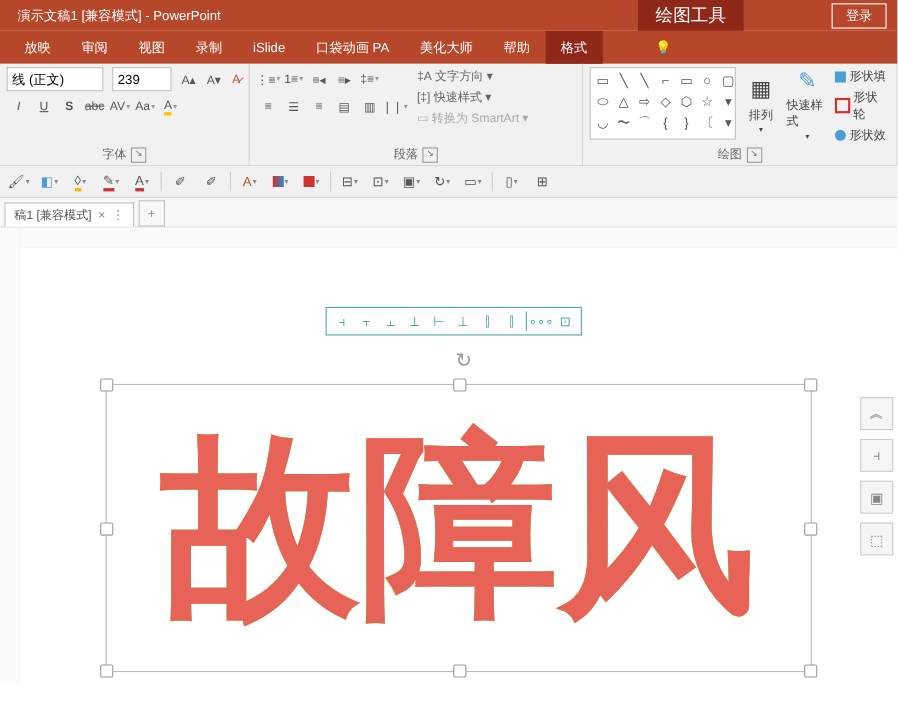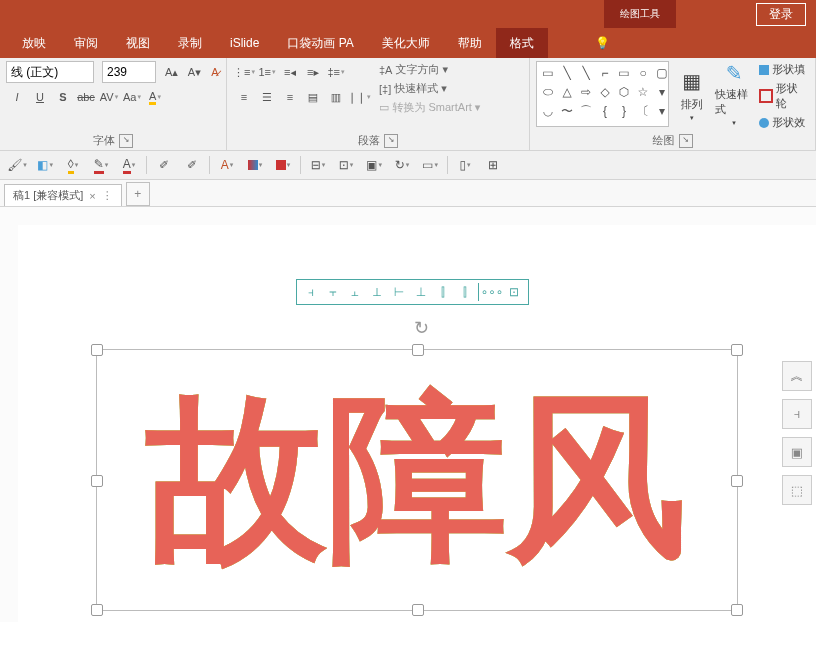--- a/index.html
+++ b/index.html
@@ -1,18 +1,18 @@
 <!DOCTYPE html>
 <html><head>
 <meta charset="utf-8">
 <style>
 body{margin:0;font-family:"Microsoft YaHei",Segoe UI,sans-serif;font-size:12px;background:#fff;overflow:hidden}
 .title-bar{background:#b7472a;height:28px;display:flex;align-items:center;color:#fff;padding:0 8px;position:relative}
 .title-text{position:absolute;left:16px;font-size:12px}
-.contextual-tab{position:absolute;right:140px;background:#90281a;height:28px;padding:0 16px;display:flex;align-items:center;font-size:10px}
+.contextual-tab{position:absolute;right:140px;background:#90281a;height:28px;padding:0 16px;display:flex;align-items:center;font-size:16px}
 .login-btn{position:absolute;right:10px;border:1px solid #fff;padding:2px 12px;font-size:12px}
 .ribbon-tabs{background:#b7472a;height:30px;display:flex;align-items:center;padding-left:8px;color:#fff}
 .ribbon-tabs span{padding:0 14px;height:30px;line-height:30px;cursor:pointer}
 .ribbon-tabs span.active{background:#90281a;color:#fff}
 .tell-me{margin-left:20px;color:#e8c4b8;display:flex;align-items:center;gap:6px}
 .ribbon-content{background:#f1f1f1;border-bottom:1px solid #d4d4d4;height:92px;display:flex}
 .ribbon-group{border-right:1px solid #d4d4d4;padding:3px 6px 2px;display:flex;flex-direction:column;justify-content:space-between}
 .group-label{text-align:center;color:#666;font-size:11px;display:flex;align-items:center;justify-content:center;gap:4px}
 .dialog-launcher{width:12px;height:12px;border:1px solid #999;display:inline-block;font-size:8px;line-height:10px;color:#666}
 .font-row1{display:flex;gap:8px;margin-bottom:3px}
@@ -59,20 +59,21 @@
 .l2{color:#f5d742;left:-2px;top:1px}
 .l3{color:#e76358;position:relative}
 .side-panel{position:absolute;right:4px;top:136px;display:flex;flex-direction:column;gap:8px}
 .side-panel div{width:28px;height:28px;border:1px solid #ccc;background:#f5f5f5;display:flex;align-items:center;justify-content:center;color:#888;font-size:13px}
 .dd-arrow::after{content:"▾";font-size:7px;margin-left:1px;color:#999}
 </style>
 </head>
 <body>
 
 <div class="title-bar">
+  <span class="title-text">演示文稿1 [兼容模式] - PowerPoint</span>
   <span class="contextual-tab">绘图工具</span>
   <span class="login-btn">登录</span>
 </div>
 
 <div class="ribbon-tabs">
   <span>放映</span>
   <span>审阅</span>
   <span>视图</span>
   <span>录制</span>
   <span>iSlide</span>

